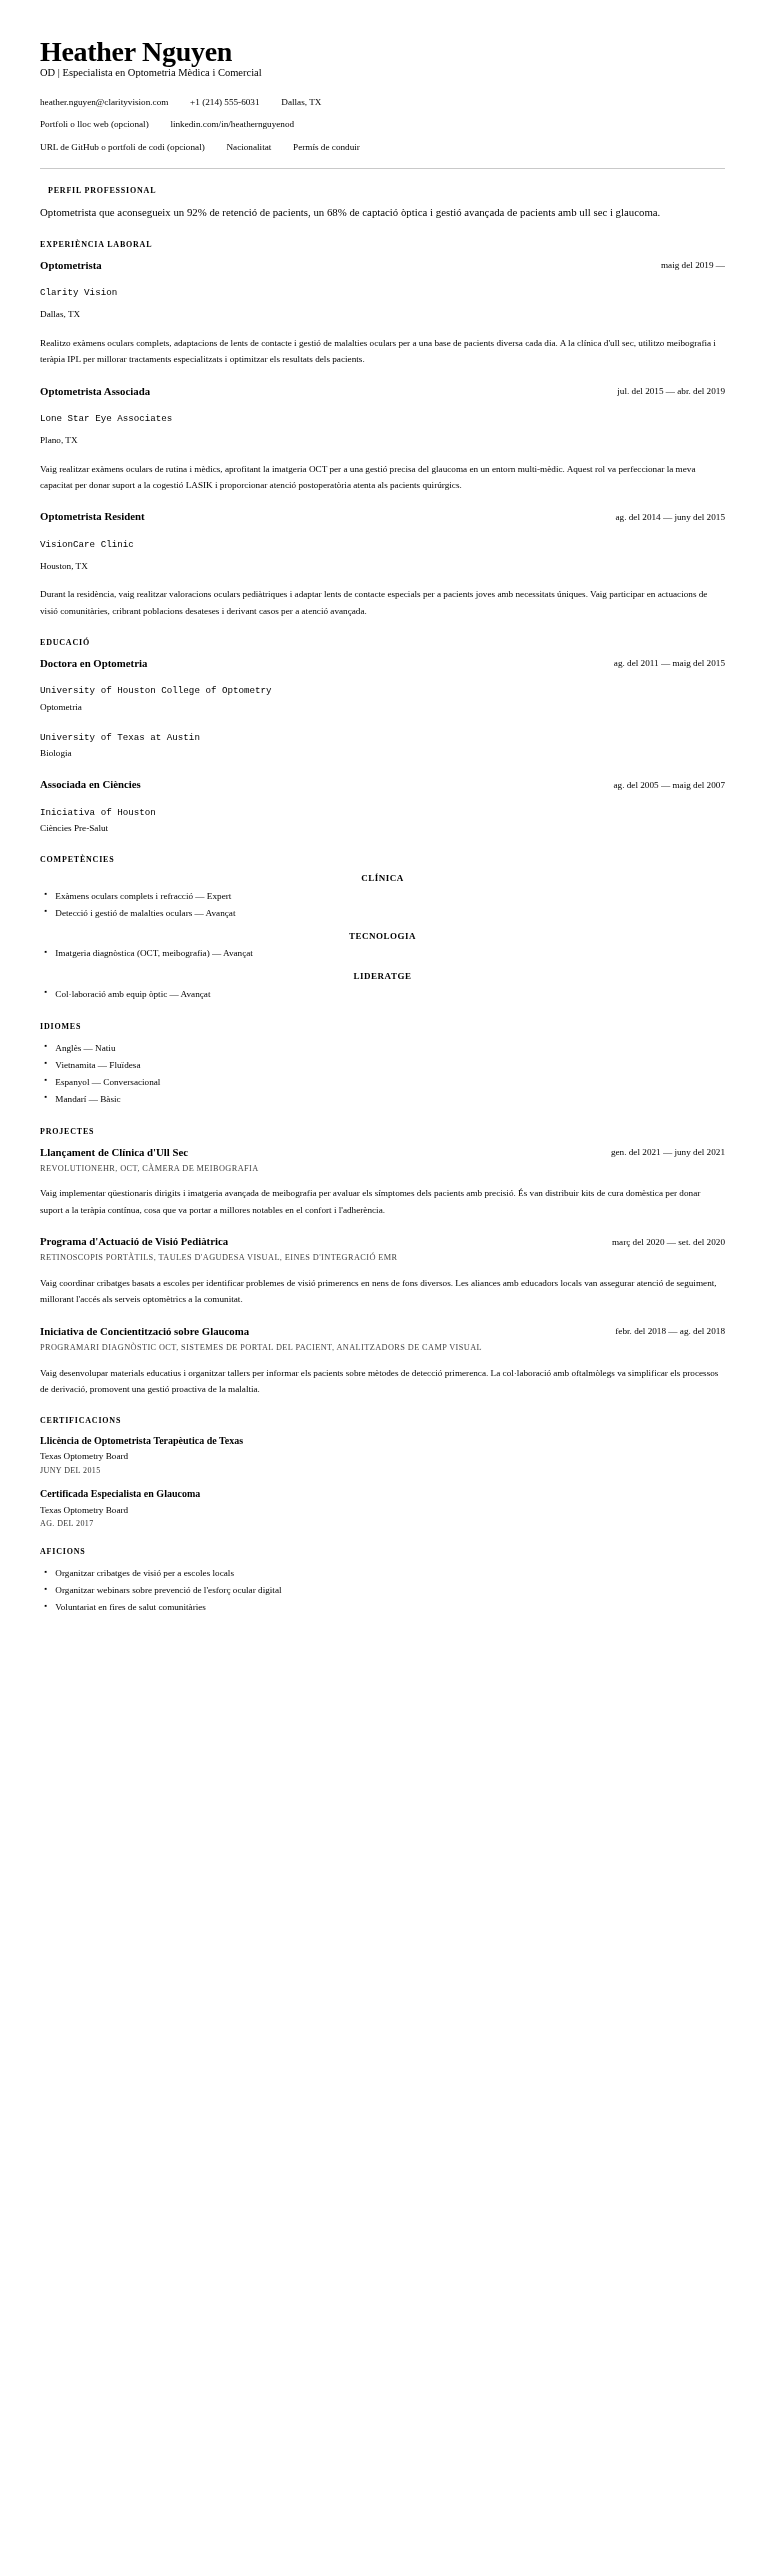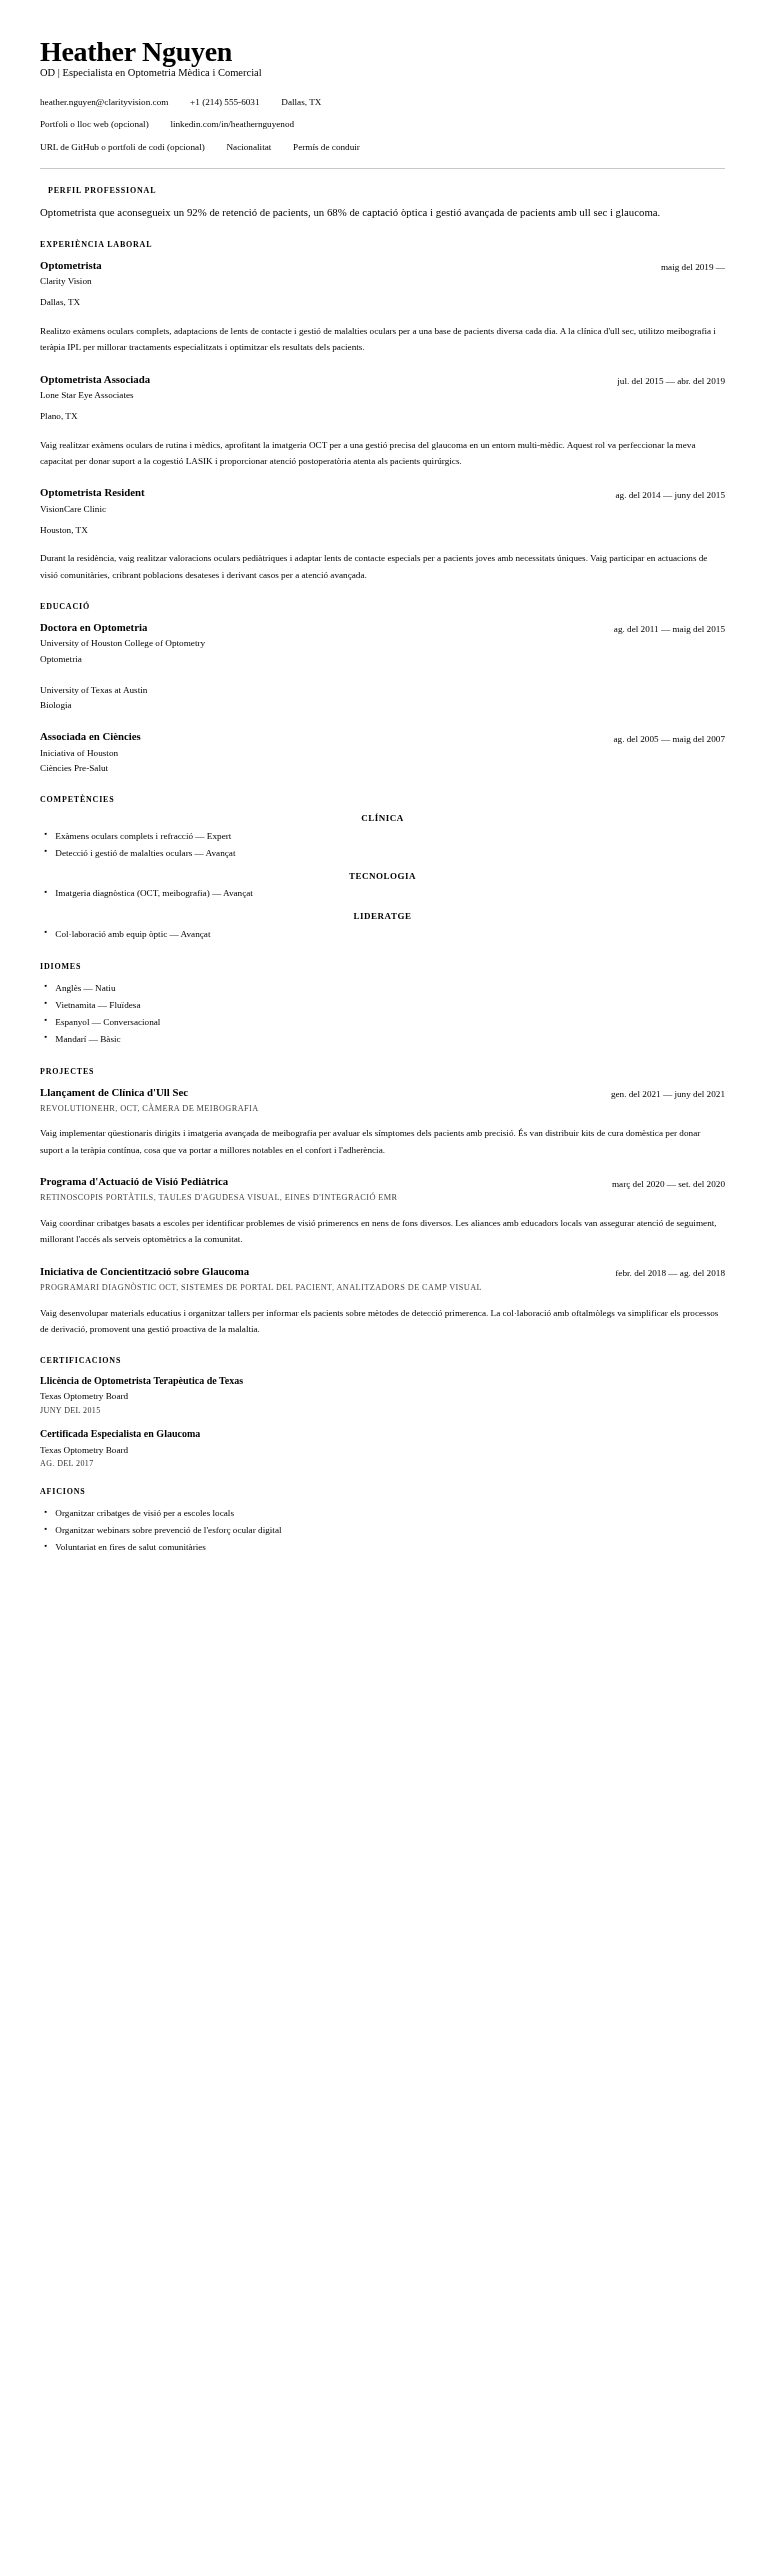--- a/index.html
+++ b/index.html
@@ -63,37 +63,38 @@
   .summary {
     font-size: 10.8px;
     line-height: 1.55;
     margin: 0 0 2.5px 0;
   }
 
   .entry { margin-bottom: 16.6px; }
   .entry-head {
     display: flex;
     justify-content: space-between;
-    align-items: flex-end;
+    align-items: center;
   }
   .entry-title {
     font-size: 10.8px;
     font-weight: bold;
     line-height: 1.35;
   }
   .entry-date {
     font-size: 9.2px;
     text-align: right;
     white-space: nowrap;
     padding-left: 11.5px;
   }
   .entry-org {
     font-size: 9.2px;
     line-height: 1.6;
-    margin-top: 2px;
+    margin-top: 14px;
+    font-family: Liberation Mono, monospace;
   }
   .entry-loc {
     font-size: 9.2px;
     line-height: 1.6;
     margin-top: 6.4px;
   }
   .entry-sub {
     font-size: 9.2px;
     line-height: 1.6;
     margin-top: 0.6px;

